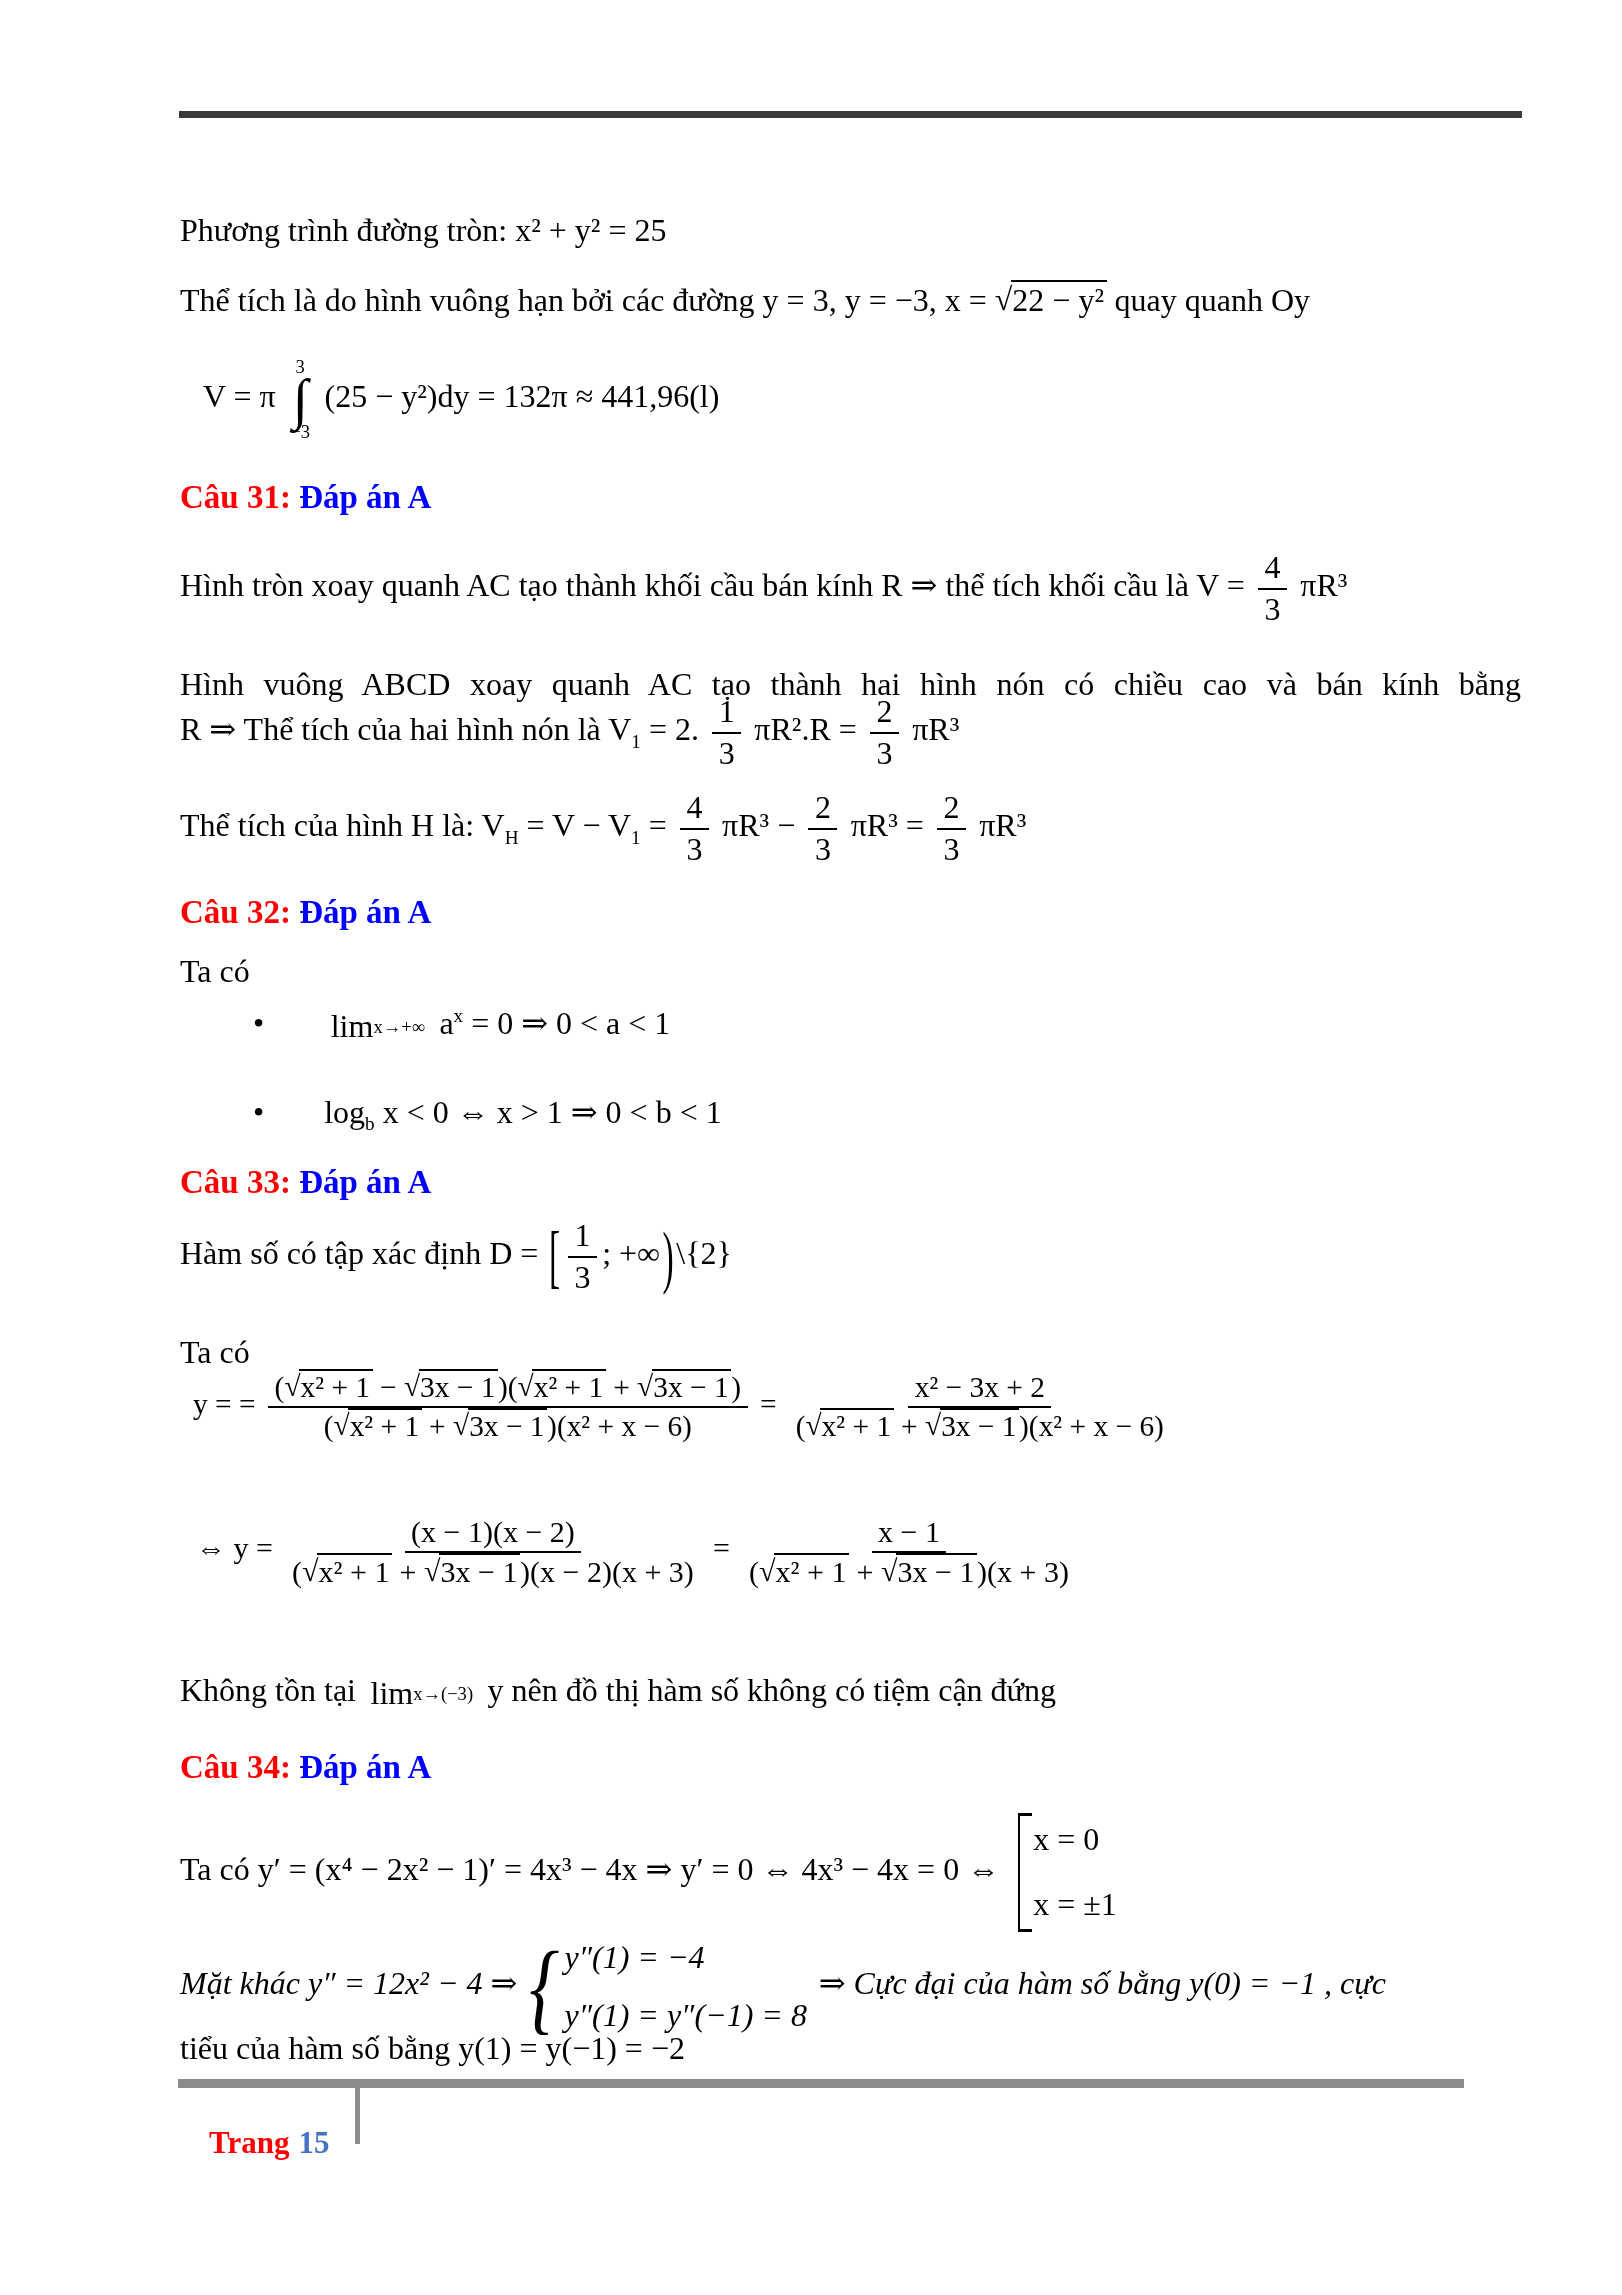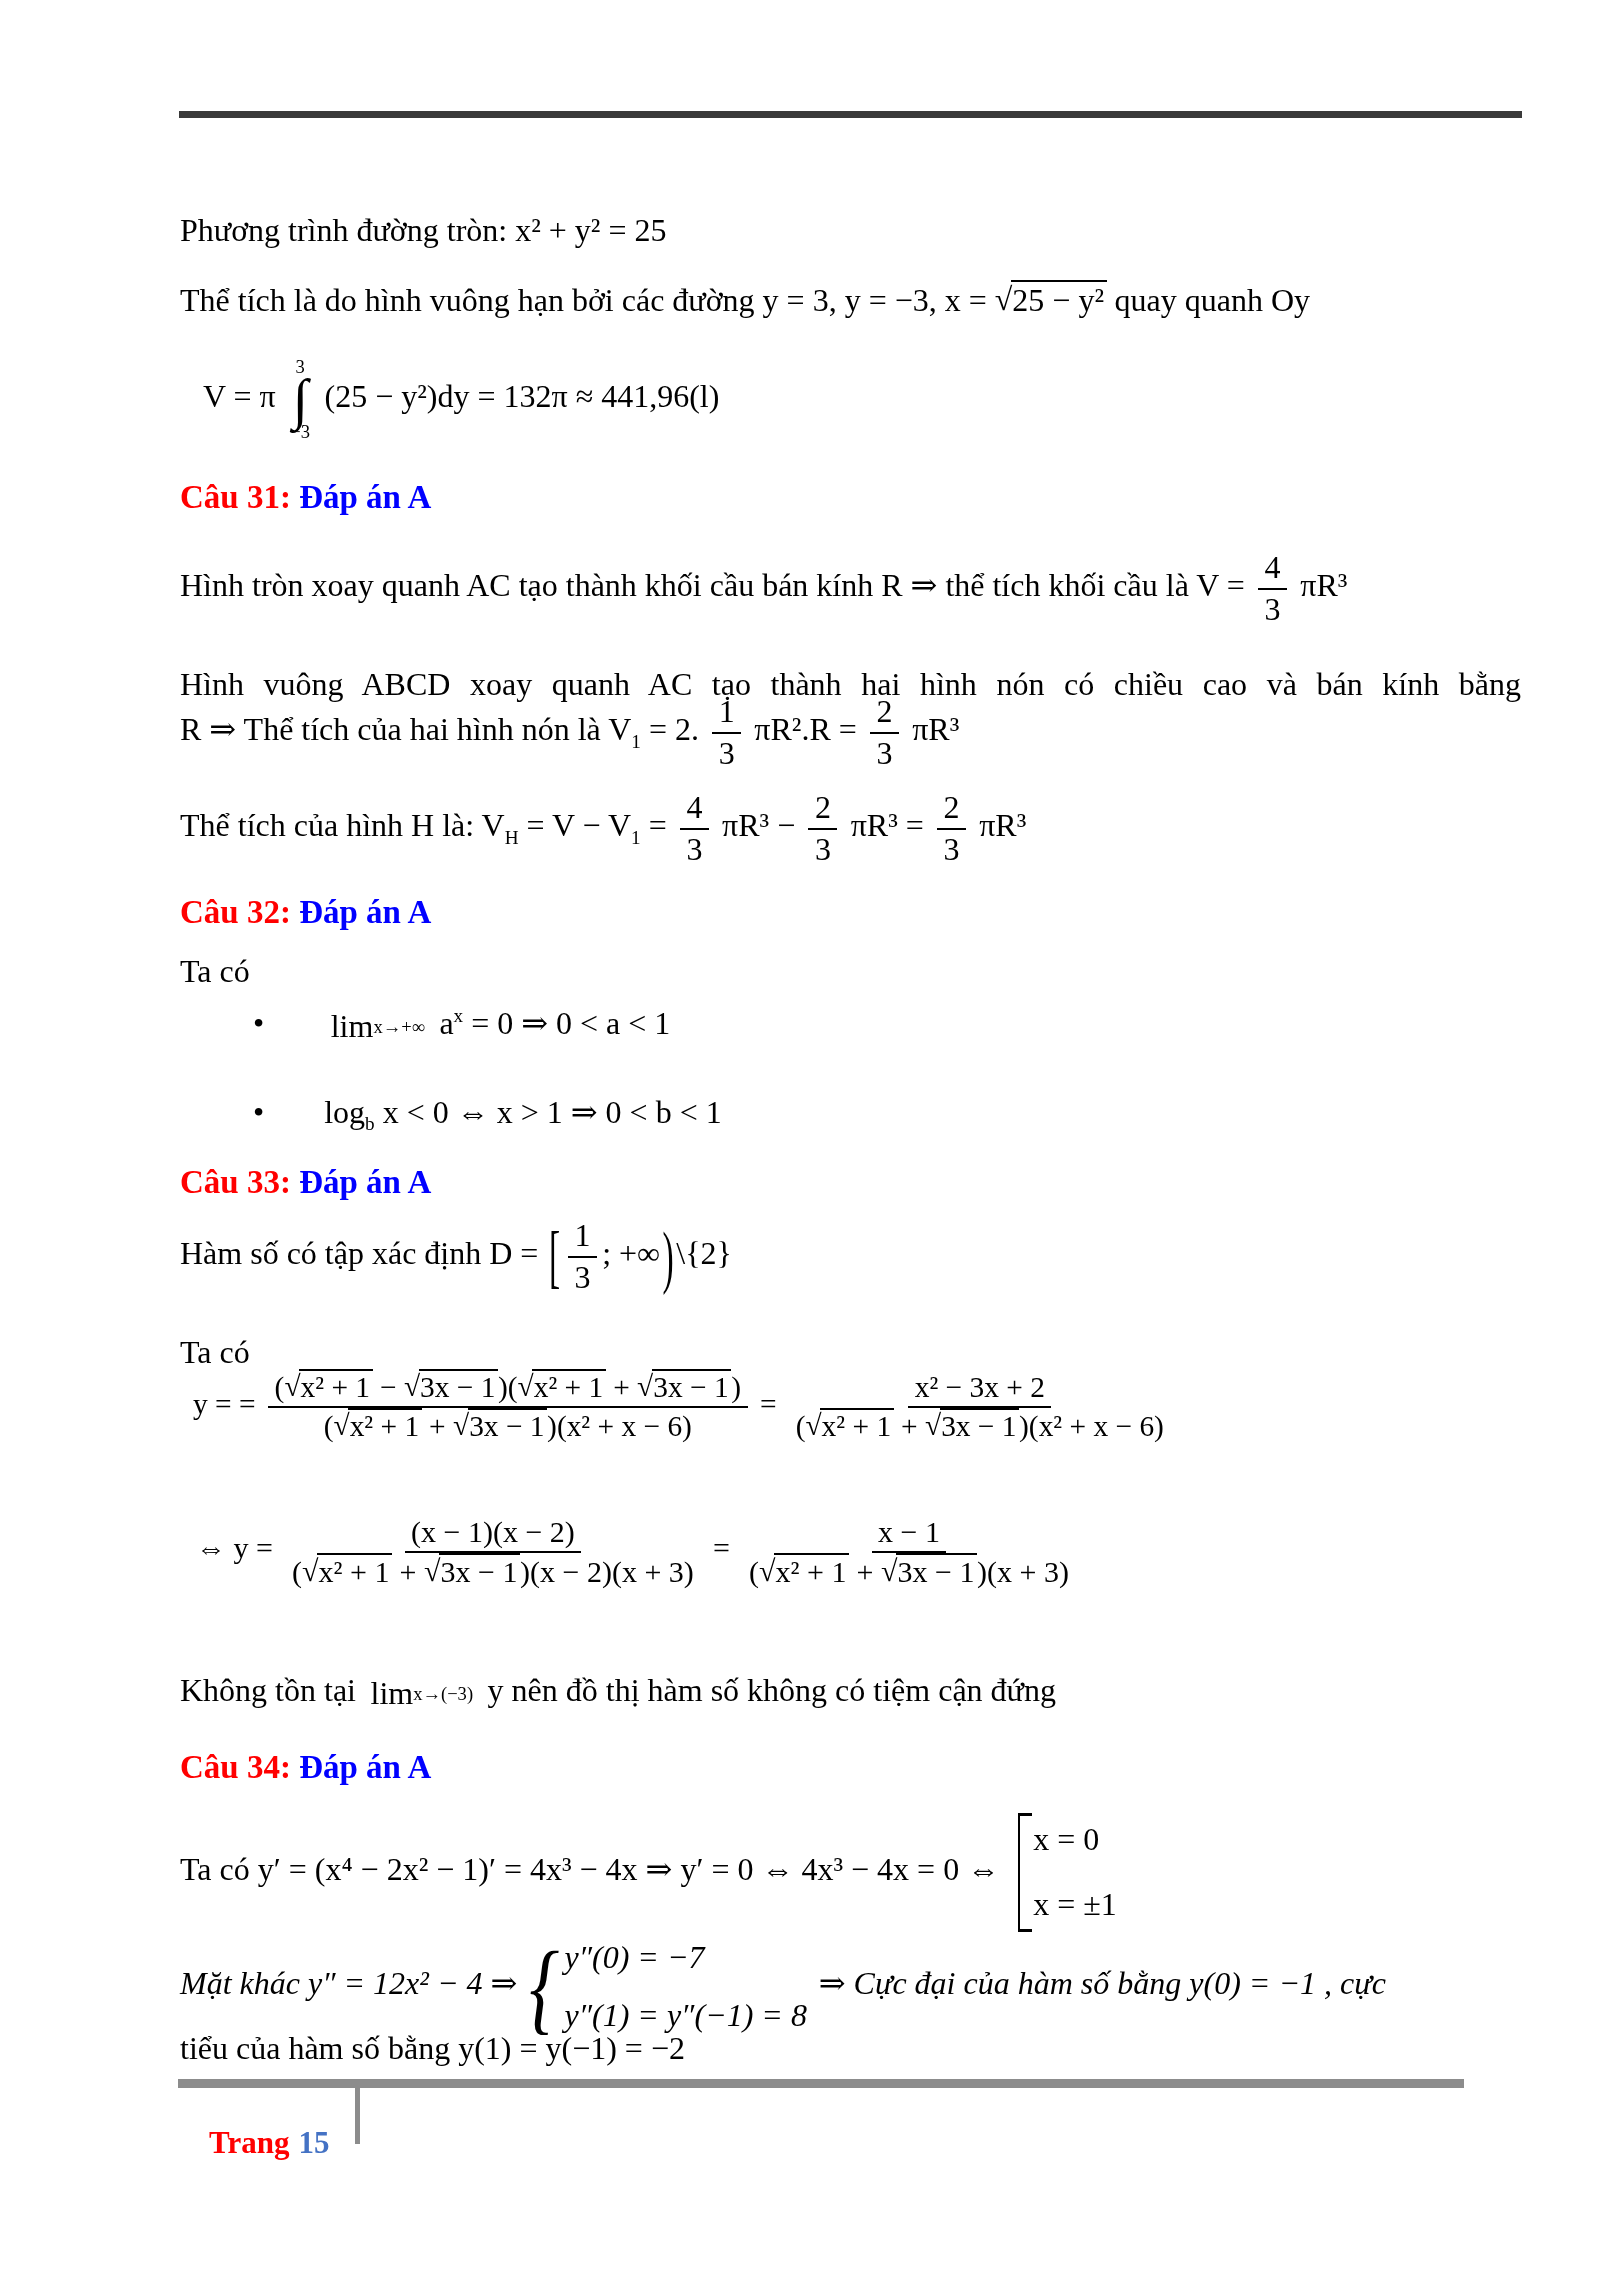--- a/index.html
+++ b/index.html
@@ -58,21 +58,21 @@
 <div class="abs rule-top" style="left:179px;top:111px;width:1343px;height:6.5px;"></div>
 
 <p class="ln abs" style="left:180px;top:209px;">
   <span>Phương trình đường tròn:</span>
   <span>x² + y² = 25</span>
 </p>
 
 <p class="ln abs" style="left:180px;top:279px;">
   <span>Thể tích là do hình vuông hạn bởi các đường</span>
   <span>y = 3, y = −3, x =</span>
-  <span class="rad"><span class="rsign">√</span><span class="rbody">25 − y²</span></span>
+  <span class="rad"><span class="rsign">√</span><span class="rbody">22 − y²</span></span>
   <span>quay quanh Oy</span>
 </p>
 
 <p class="ln abs" style="left:203px;top:357px;">
   <span>V = π</span>
   <span class="istk">
     <span class="ilim">3</span>
     <span class="isym">∫</span>
     <span class="ilim">−3</span>
   </span>
@@ -235,21 +235,21 @@
     <span>x = 0</span>
     <span>x = ±1</span>
   </span>
 </p>
 
 <p class="ln abs" style="left:180px;top:1936px;font-style:italic;">
   <span>Mặt khác  y″ = 12x² − 4 ⇒</span>
   <span class="ccases">
     <span class="cbrace">{</span>
     <span class="crows">
-      <span>y″(0) = −7</span>
+      <span>y″(1) = −4</span>
       <span>y″(1) = y″(−1) = 8</span>
     </span>
   </span>
   <span>⇒  Cực đại của hàm số bằng  y(0) = −1 , cực</span>
 </p>
 
 <p class="ln abs" style="left:180px;top:2027px;">
   <span>tiểu của hàm số bằng  y(1) = y(−1) = −2</span>
 </p>
 

